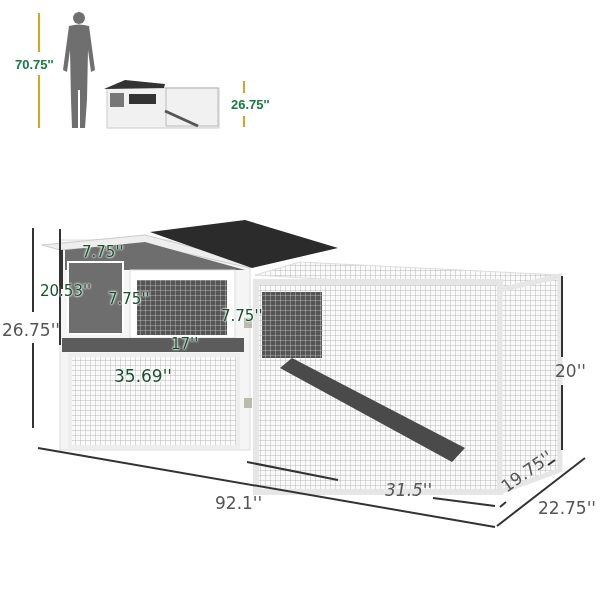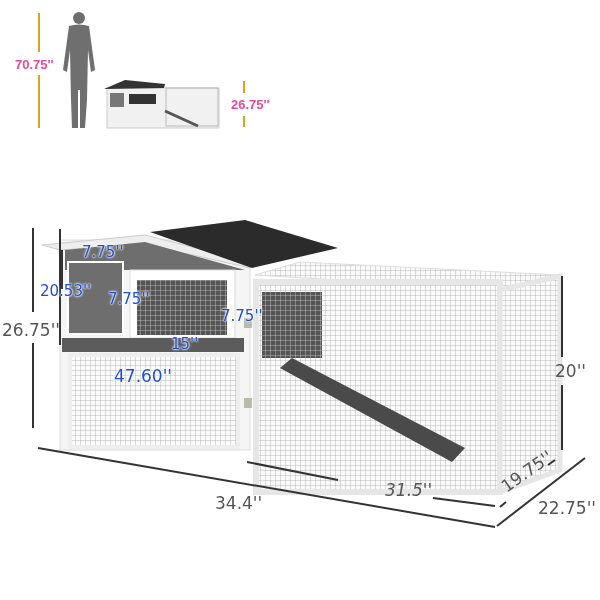--- a/index.html
+++ b/index.html
@@ -1,19 +1,19 @@
 <!DOCTYPE html>
 <html><head>
 <meta charset="utf-8">
 <style>
   html,body{margin:0;padding:0;background:#fff;}
   body{width:600px;height:600px;position:relative;overflow:hidden;font-family:"DejaVu Sans",sans-serif;}
   .dimlabel{position:absolute;color:#555;font-size:17px;font-family:"DejaVu Sans",sans-serif;white-space:nowrap;}
-  .dimlabel.inner{color:#1d4ed8;text-shadow:0 0 2px #fff,0 0 2px #fff,0 0 3px #fff;font-size:15px;}
-  .toplabel{position:absolute;color:#ec4899;font-weight:bold;font-size:13px;font-family:"Liberation Sans",sans-serif;white-space:nowrap;}
+  .dimlabel.inner{color:#14532d;text-shadow:0 0 2px #fff,0 0 2px #fff,0 0 3px #fff;font-size:15px;}
+  .toplabel{position:absolute;color:#15803d;font-weight:bold;font-size:13px;font-family:"Liberation Sans",sans-serif;white-space:nowrap;}
   svg{position:absolute;left:0;top:0;}
 </style>
 </head>
 <body>
 
 <div>
   <svg width="600" height="600">
 
     <line x1="39" y1="13" x2="39" y2="52" stroke="#d9a520" stroke-width="2"></line>
     <line x1="39" y1="75" x2="39" y2="128" stroke="#d9a520" stroke-width="2"></line>
@@ -87,21 +87,21 @@
       <line x1="497" y1="526" x2="585" y2="458"></line>
       <line x1="500" y1="507" x2="506" y2="502"></line>
       <line x1="548" y1="465" x2="555" y2="460"></line>
     </g>
   </svg>
 
   <div class="dimlabel inner" style="left:82px;top:243px;">7.75''</div>
   <div class="dimlabel inner" style="left:40px;top:282px;">20.53''</div>
   <div class="dimlabel inner" style="left:108px;top:290px;">7.75''</div>
   <div class="dimlabel inner" style="left:221px;top:307px;">7.75''</div>
-  <div class="dimlabel inner" style="left:171px;top:335px;">15''</div>
-  <div class="dimlabel inner" style="left:114px;top:366px;font-size:17px;">47.60''</div>
+  <div class="dimlabel inner" style="left:171px;top:335px;">17''</div>
+  <div class="dimlabel inner" style="left:114px;top:366px;font-size:17px;">35.69''</div>
   <div class="dimlabel" style="left:2px;top:320px;">26.75''</div>
   <div class="dimlabel" style="left:555px;top:361px;">20''</div>
-  <div class="dimlabel" style="left:215px;top:493px;">34.4''</div>
+  <div class="dimlabel" style="left:215px;top:493px;">92.1''</div>
   <div class="dimlabel" style="left:385px;top:480px;font-style:italic;">31.5''</div>
   <div class="dimlabel" style="left:503px;top:478px;transform:rotate(-35deg);transform-origin:left center;">19.75''</div>
   <div class="dimlabel" style="left:538px;top:498px;text-align:right;">22.75''</div>
 </div>
 
 </body></html>

